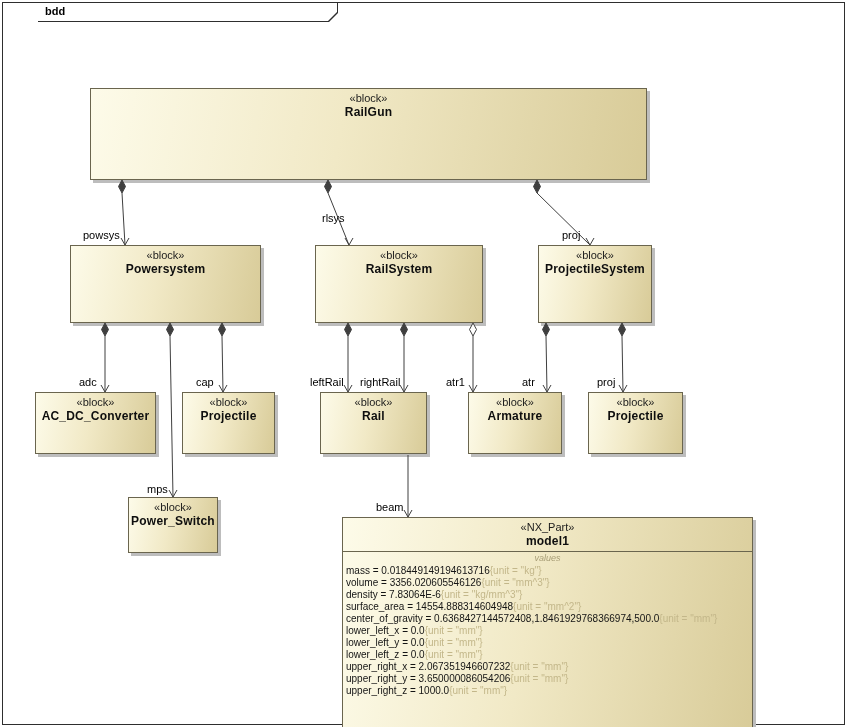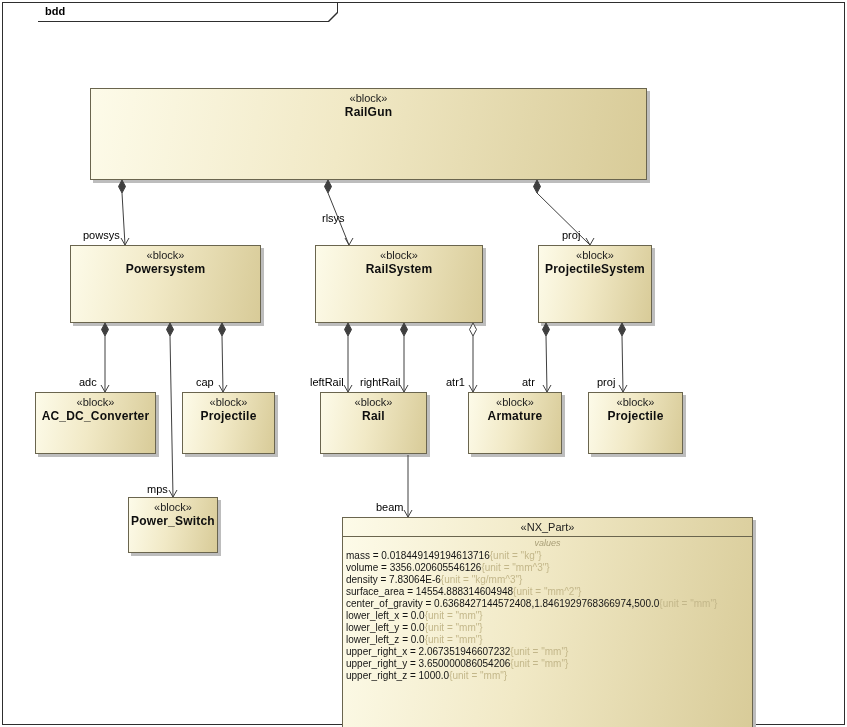--- a/index.html
+++ b/index.html
@@ -89,20 +89,21 @@
   </div>
 
   <div class="block" style="left:128px;top:497px;width:90px;height:56px;">
     <span class="st">«block»</span>
     <span class="nm">Power_Switch</span>
   </div>
 
   <div class="block" id="block-model1" style="left:342px;top:517px;width:411px;height:234px;">
     <div class="m1-head">
       <div class="st">«NX_Part»</div>
+      <div class="nm">model1</div>
     </div>
     <div class="m1-complabel">values</div>
     <div class="m1-values">
       <div class="m1-line"><span>mass = 0.018449149194613716</span><span class="unit">{unit = "kg"}</span></div>
       <div class="m1-line"><span>volume = 3356.020605546126</span><span class="unit">{unit = "mm^3"}</span></div>
       <div class="m1-line"><span>density = 7.83064E-6</span><span class="unit">{unit = "kg/mm^3"}</span></div>
       <div class="m1-line"><span>surface_area = 14554.888314604948</span><span class="unit">{unit = "mm^2"}</span></div>
       <div class="m1-line"><span>center_of_gravity = 0.6368427144572408,1.8461929768366974,500.0</span><span class="unit">{unit = "mm"}</span></div>
       <div class="m1-line"><span>lower_left_x = 0.0</span><span class="unit">{unit = "mm"}</span></div>
       <div class="m1-line"><span>lower_left_y = 0.0</span><span class="unit">{unit = "mm"}</span></div>

